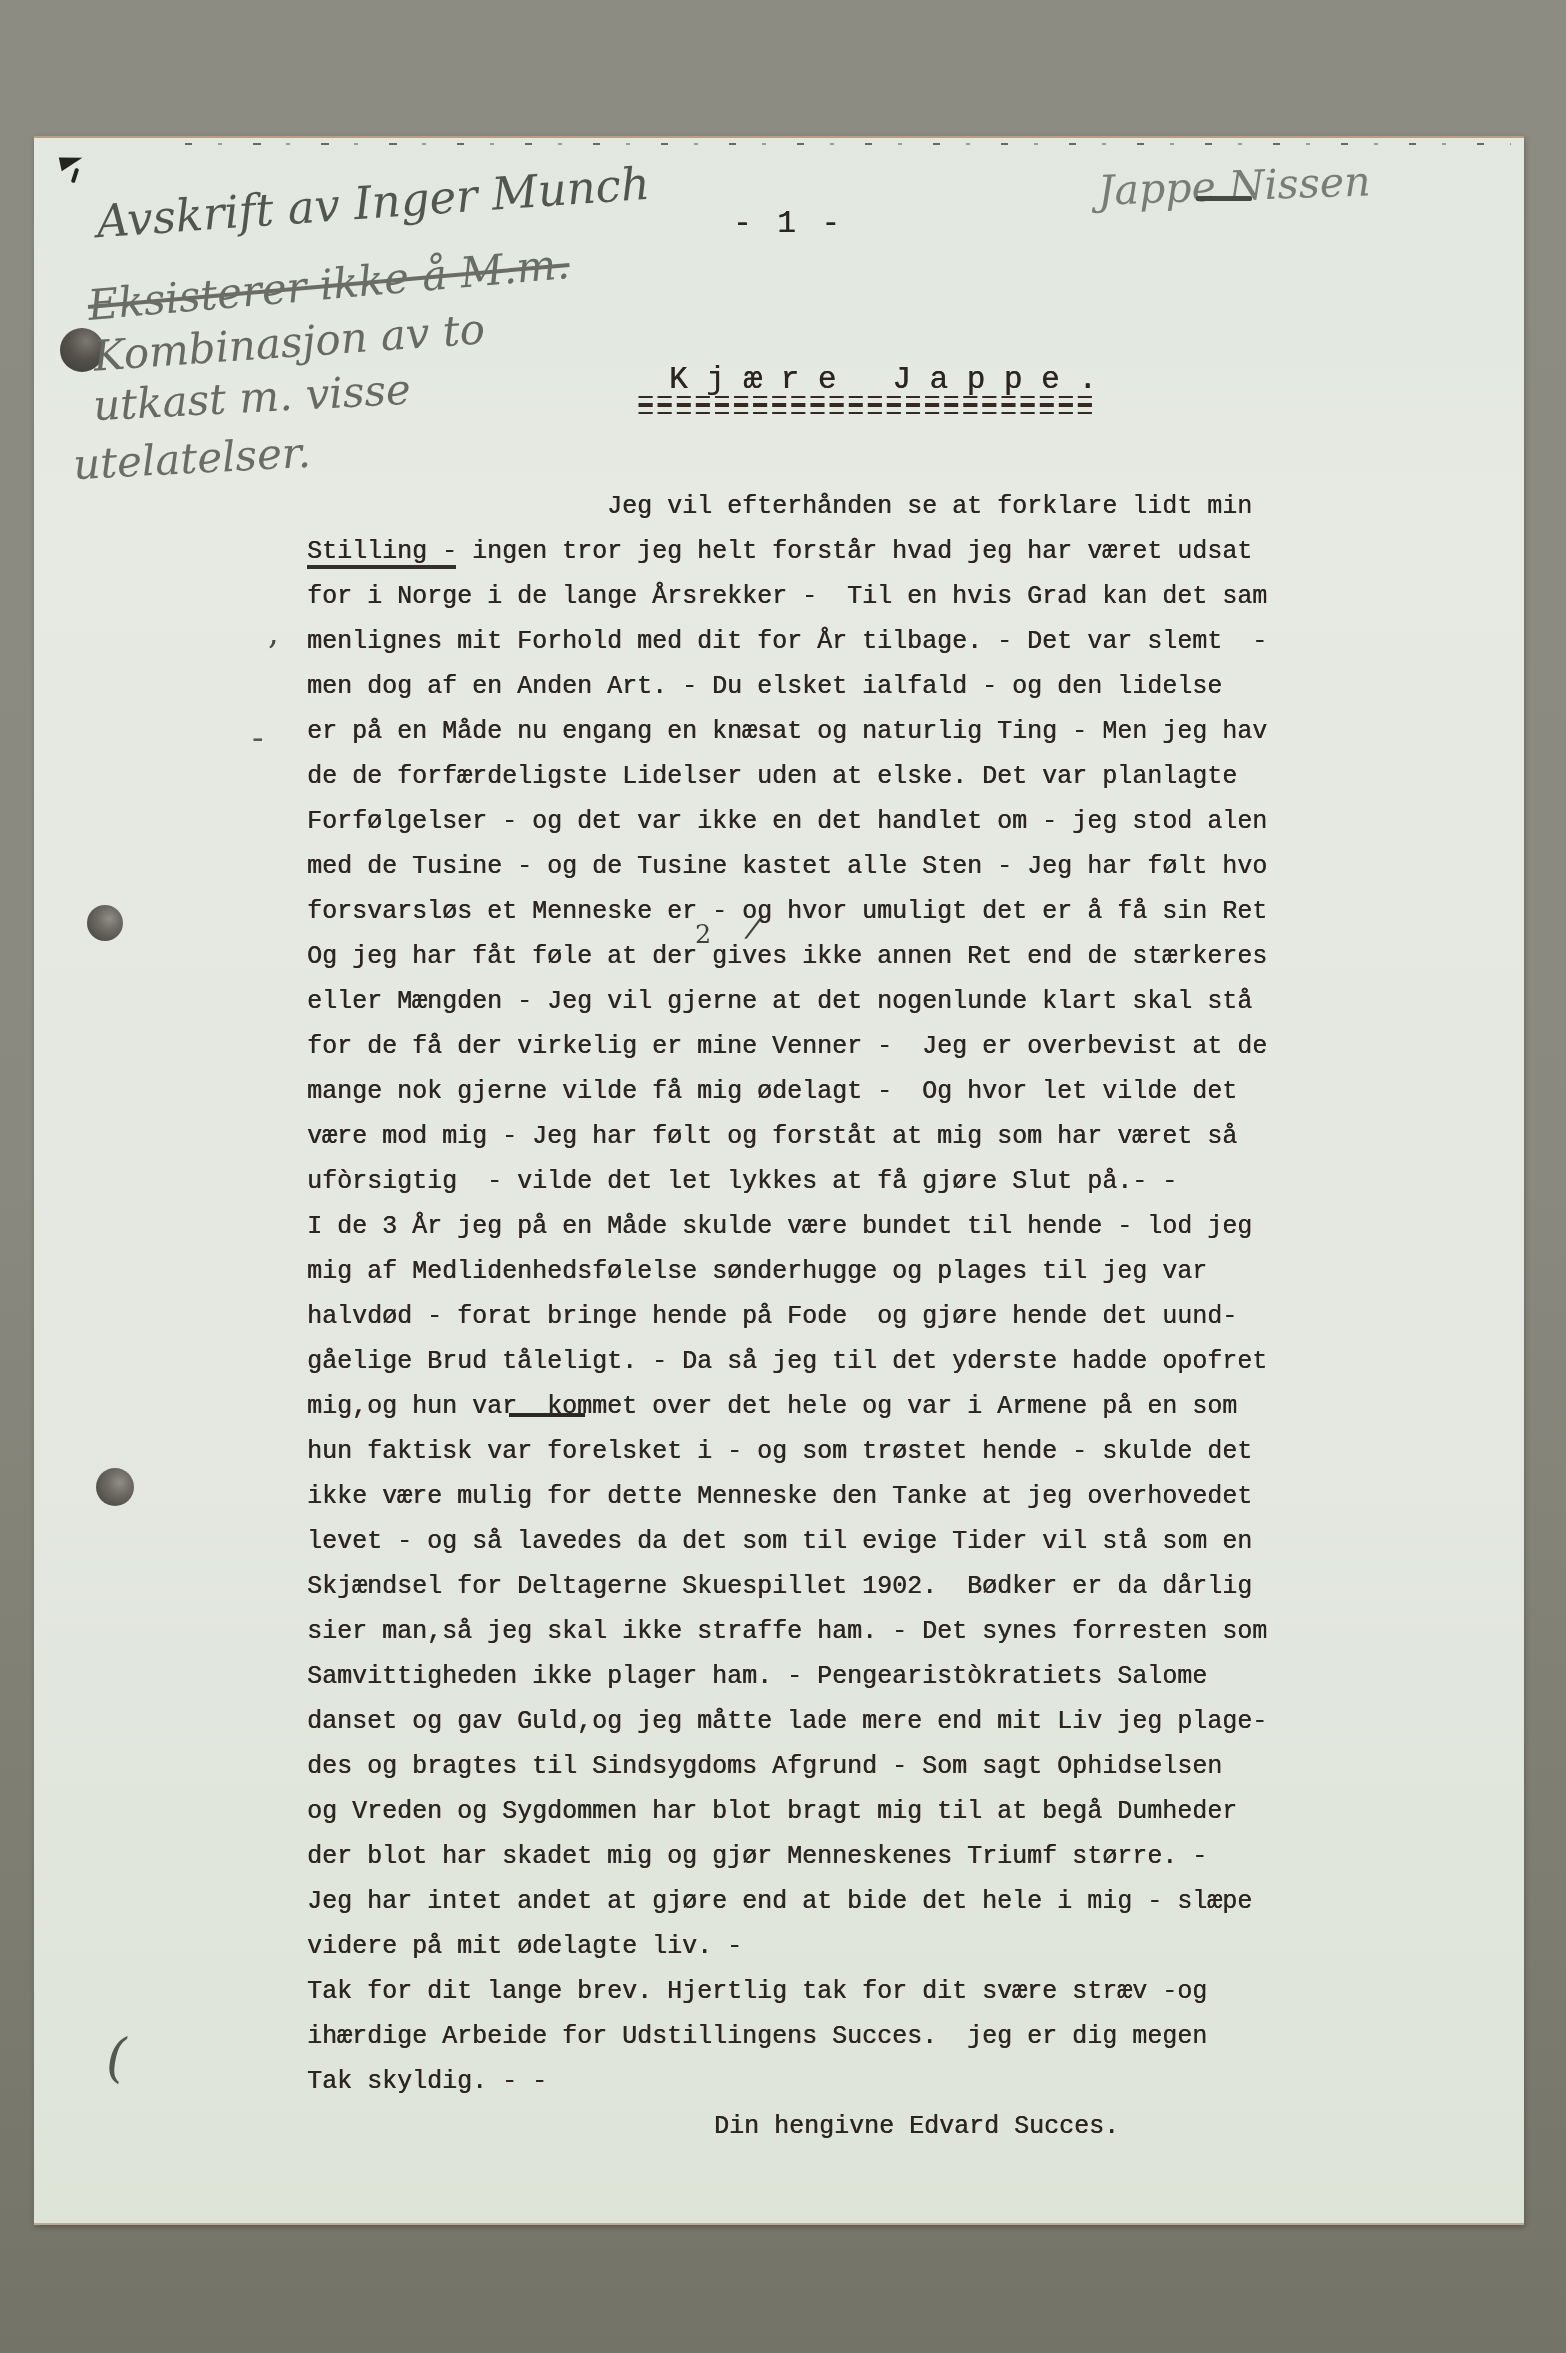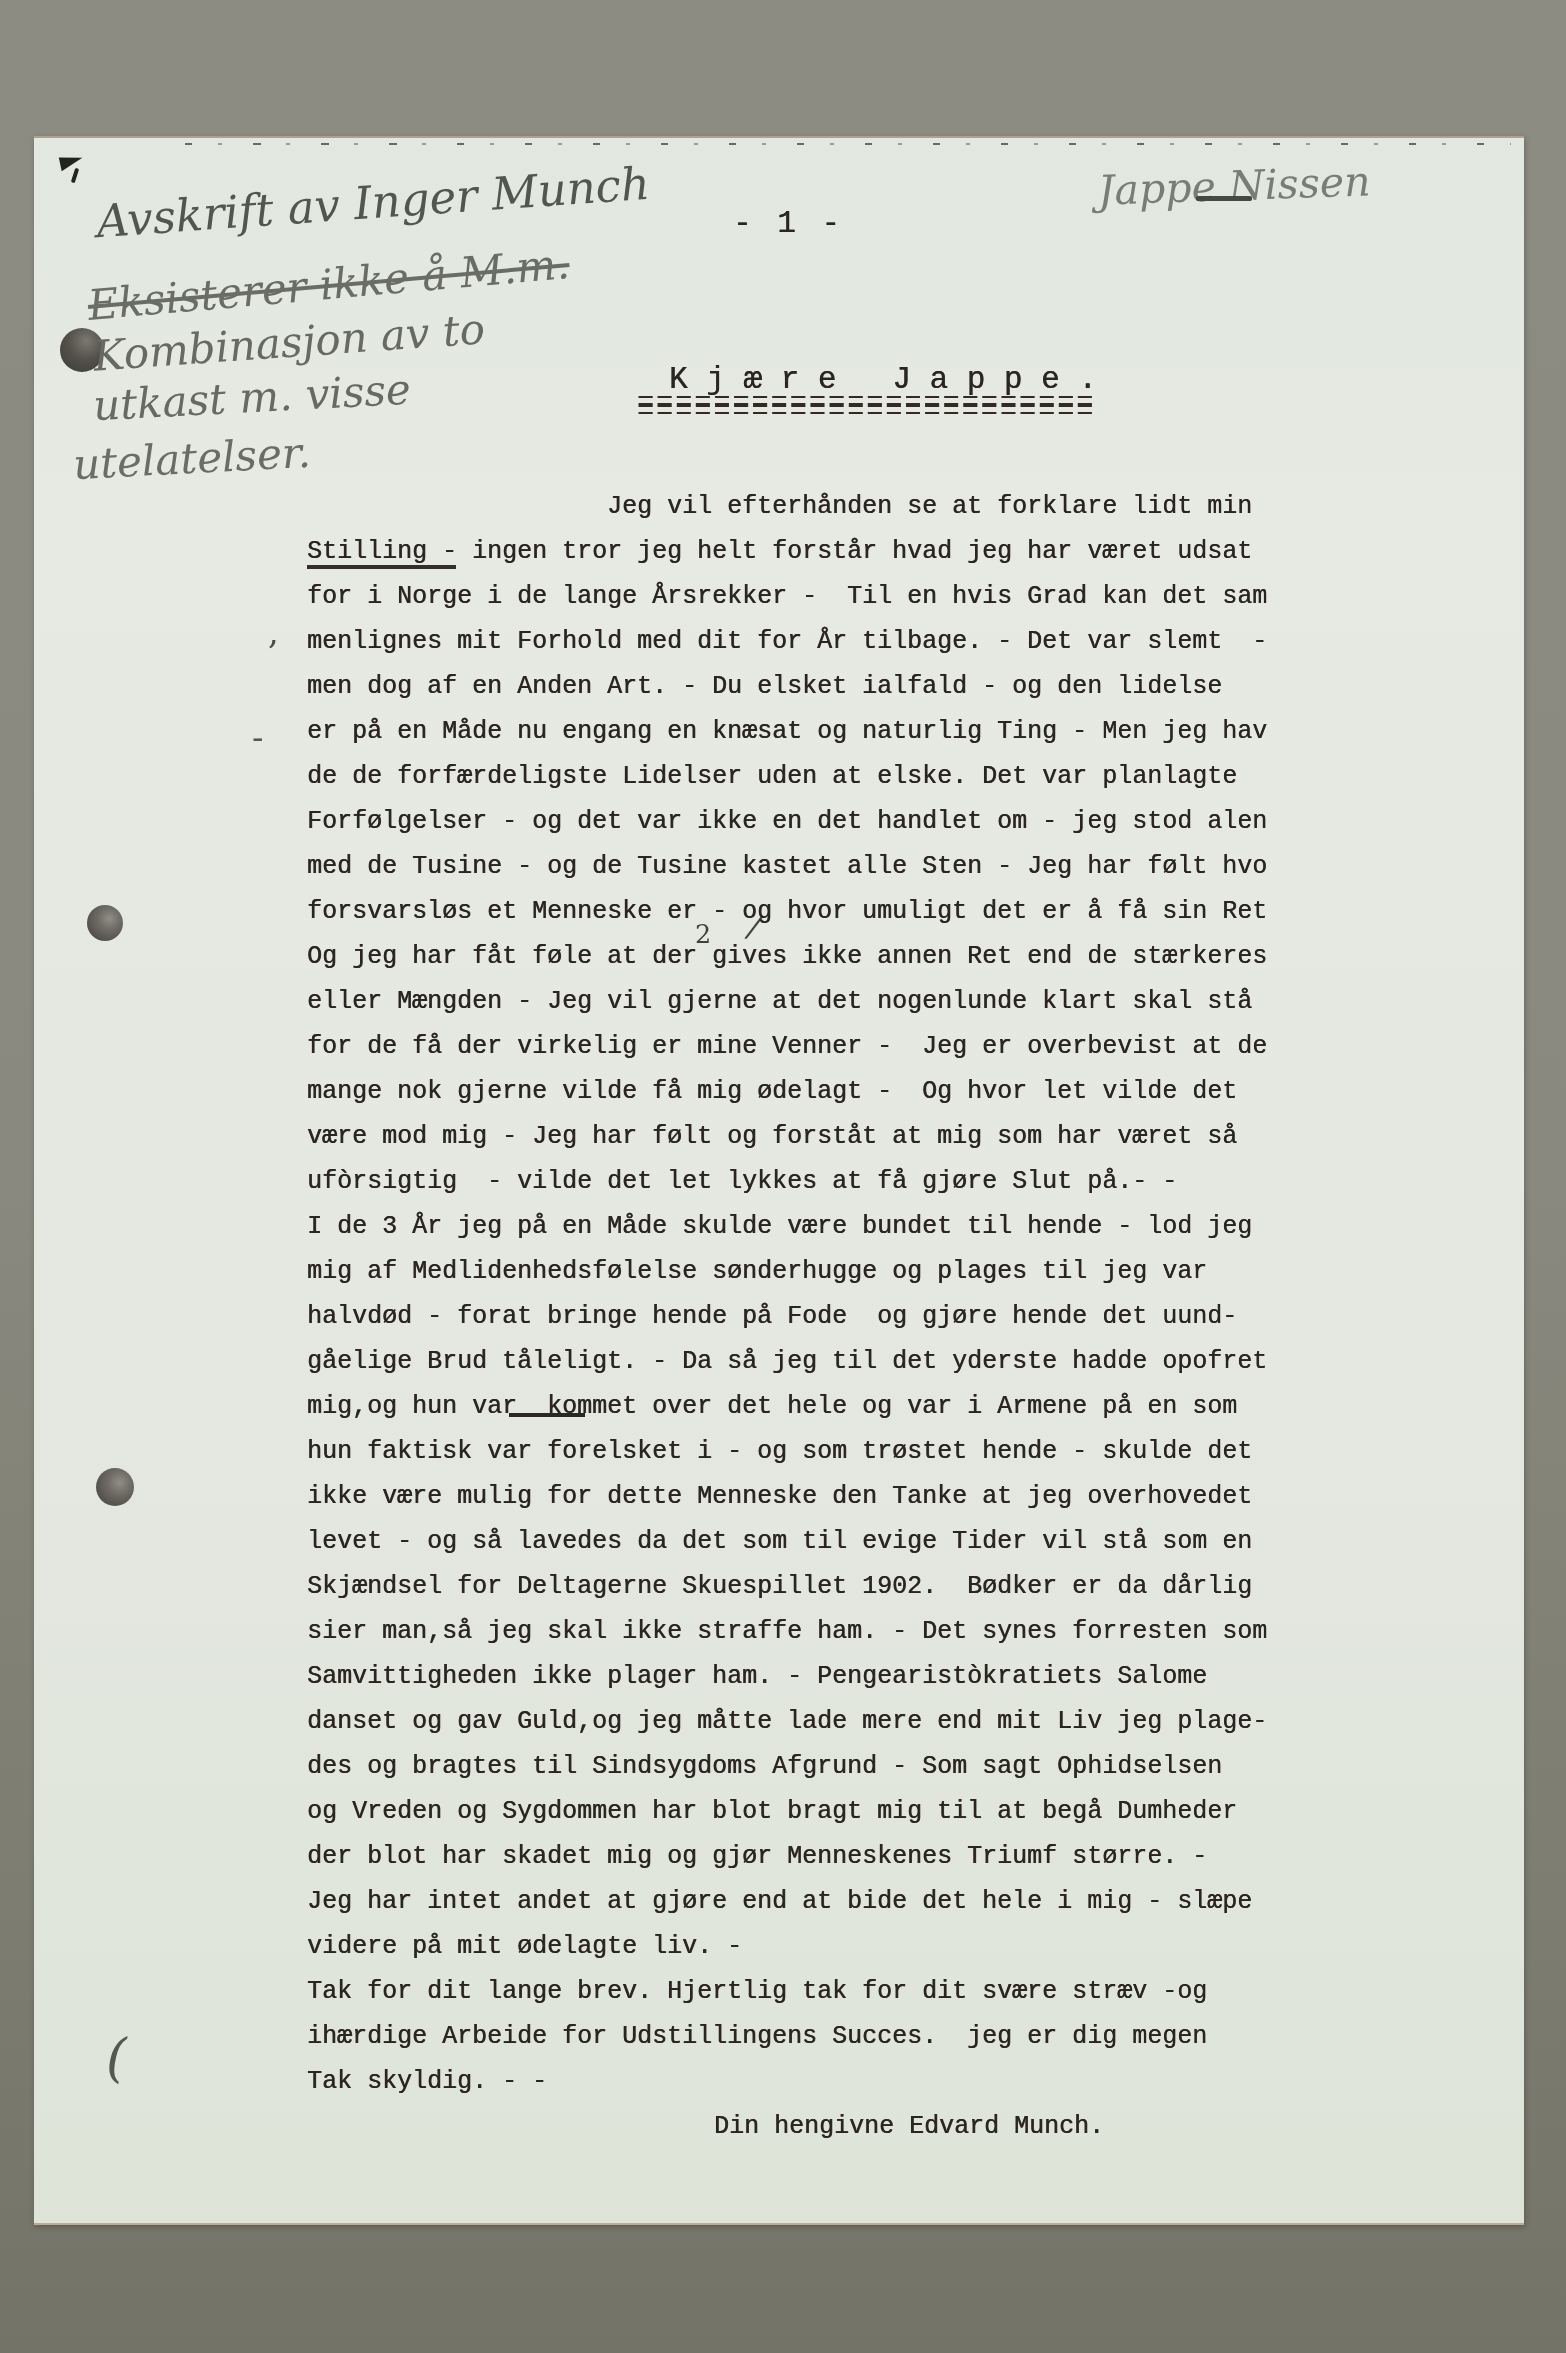--- a/index.html
+++ b/index.html
@@ -92,20 +92,20 @@
   <div class="hand mark-comma">,</div>
   <div class="hand mark-dash">-</div>
 
   <div class="typed pagenum">- 1 -</div>
   <div class="typed salutation">K j æ r e   J a p p e .</div>
   <div class="typed sal-underline su1">========================</div>
   <div class="typed sal-underline su2">========================</div>
 
   <div class="typed body-block">
     <div id="lines-container"><div>                    Jeg vil efterhånden se at forklare lidt min</div><div>Stilling - ingen tror jeg helt forstår hvad jeg har været udsat</div><div>for i Norge i de lange Årsrekker -  Til en hvis Grad kan det sam</div><div>menlignes mit Forhold med dit for År tilbage. - Det var slemt  -</div><div>men dog af en Anden Art. - Du elsket ialfald - og den lidelse</div><div>er på en Måde nu engang en knæsat og naturlig Ting - Men jeg hav</div><div>de de forfærdeligste Lidelser uden at elske. Det var planlagte</div><div>Forfølgelser - og det var ikke en det handlet om - jeg stod alen</div><div>med de Tusine - og de Tusine kastet alle Sten - Jeg har følt hvo</div><div>forsvarsløs et Menneske er - og hvor umuligt det er å få sin Ret</div><div>Og jeg har fåt føle at der gives ikke annen Ret end de stærkeres</div><div>eller Mængden - Jeg vil gjerne at det nogenlunde klart skal stå</div><div>for de få der virkelig er mine Venner -  Jeg er overbevist at de</div><div>mange nok gjerne vilde få mig ødelagt -  Og hvor let vilde det</div><div>være mod mig - Jeg har følt og forståt at mig som har været så</div><div>ufòrsigtig  - vilde det let lykkes at få gjøre Slut på.- -</div><div>I de 3 År jeg på en Måde skulde være bundet til hende - lod jeg</div><div>mig af Medlidenhedsfølelse sønderhugge og plages til jeg var</div><div>halvdød - forat bringe hende på Fode  og gjøre hende det uund-</div><div>gåelige Brud tåleligt. - Da så jeg til det yderste hadde opofret</div><div>mig,og hun var  kommet over det hele og var i Armene på en som</div><div>hun faktisk var forelsket i - og som trøstet hende - skulde det</div><div>ikke være mulig for dette Menneske den Tanke at jeg overhovedet</div><div>levet - og så lavedes da det som til evige Tider vil stå som en</div><div>Skjændsel for Deltagerne Skuespillet 1902.  Bødker er da dårlig</div><div>sier man,så jeg skal ikke straffe ham. - Det synes forresten som</div><div>Samvittigheden ikke plager ham. - Pengearistòkratiets Salome</div><div>danset og gav Guld,og jeg måtte lade mere end mit Liv jeg plage-</div><div>des og bragtes til Sindsygdoms Afgrund - Som sagt Ophidselsen</div><div>og Vreden og Sygdommen har blot bragt mig til at begå Dumheder</div><div>der blot har skadet mig og gjør Menneskenes Triumf større. -</div><div>Jeg har intet andet at gjøre end at bide det hele i mig - slæpe</div><div>videre på mit ødelagte liv. -</div><div>Tak for dit lange brev. Hjertlig tak for dit svære stræv -og</div><div>ihærdige Arbeide for Udstillingens Succes.  jeg er dig megen</div><div>Tak skyldig. - -</div></div>
-    <div class="sig-line">Din hengivne Edvard Munch.</div>
+    <div class="sig-line">Din hengivne Edvard Succes.</div>
   </div>
 
   <div class="ul-stilling"></div>
   <div class="ul-var"></div>
 
 </div>
 
 
 </body></html>

